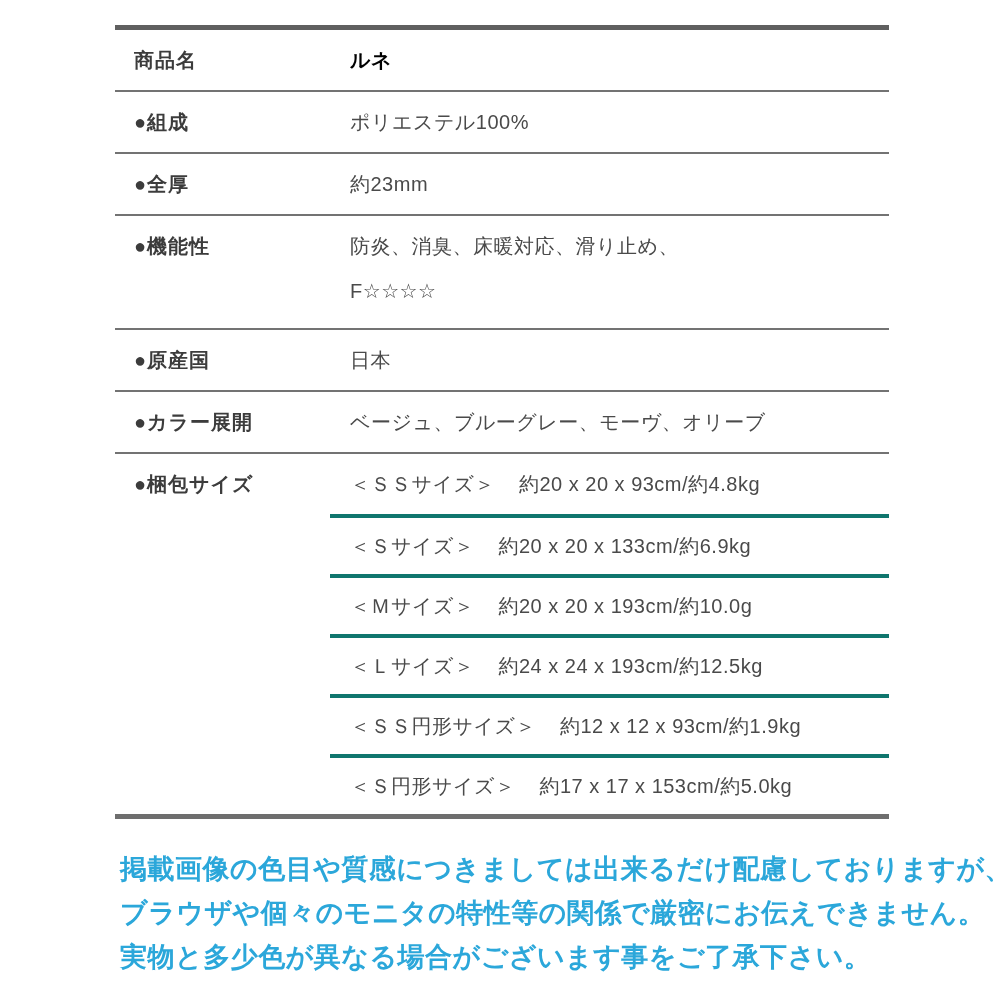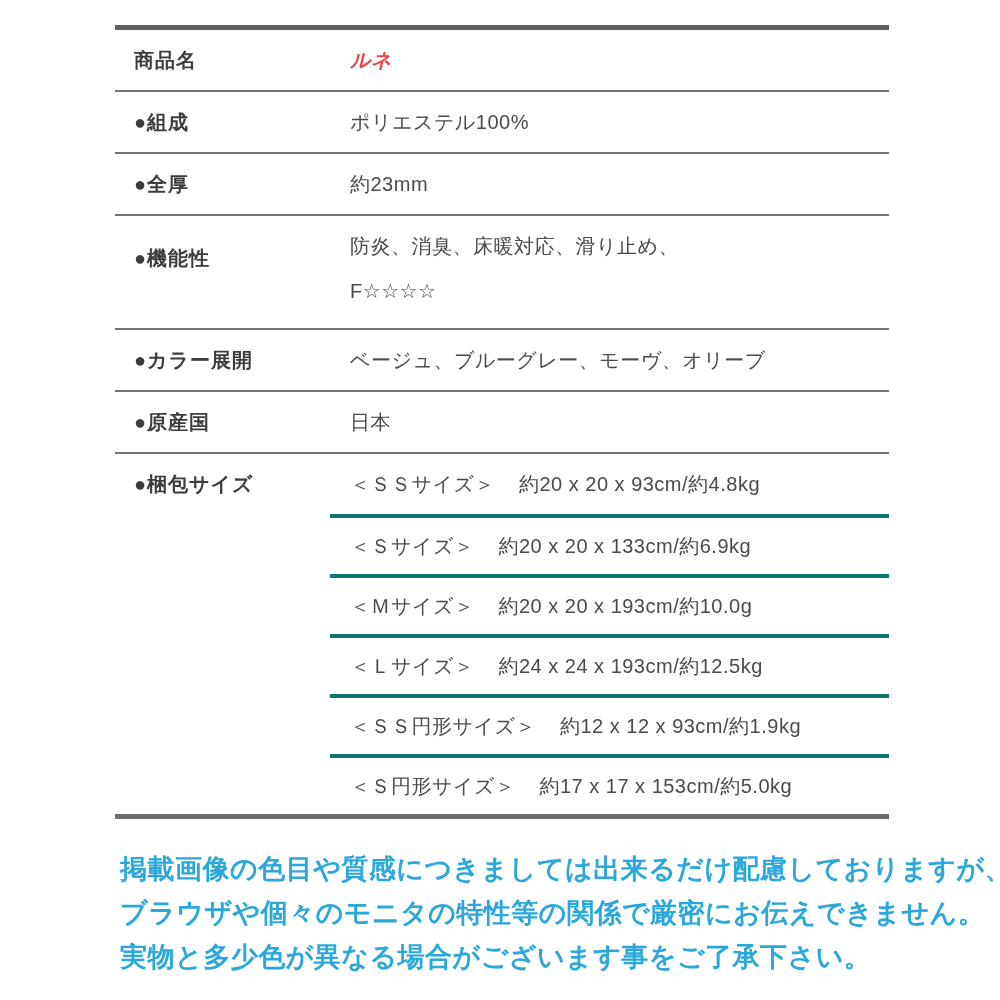--- a/index.html
+++ b/index.html
@@ -48,26 +48,26 @@
   }
   .cell-value {
     flex: 1;
     box-sizing: border-box;
     padding-left: 20px;
     display: flex;
     align-items: center;
     letter-spacing: 0.5px;
   }
   .row-single { height: 60px; }
-  .value-bold { font-weight: bold; color: #ef4444; font-style: italic; }
+  .value-bold { font-weight: bold; color: #000000; }
 
   
   .row-multi .cell-label {
     align-items: flex-start;
-    padding-top: 20px;
+    padding-top: 8px;
     line-height: 45px;
   }
   .row-multi .cell-value {
     display: block;
     padding: 8px 0 14px 20px;
     line-height: 45px;
   }
 
   
   .row-pack .cell-label {
@@ -129,27 +129,27 @@
 
     <div class="row row-multi">
       <div class="cell-label">●機能性</div>
       <div class="cell-value">
         <div>防炎、消臭、床暖対応、滑り止め、</div>
         <div>F☆☆☆☆</div>
       </div>
     </div>
 
     <div class="row row-single">
-      <div class="cell-label">●カラー展開</div>
-      <div class="cell-value">ベージュ、ブルーグレー、モーヴ、オリーブ</div>
+      <div class="cell-label">●原産国</div>
+      <div class="cell-value">日本</div>
     </div>
 
     <div class="row row-single">
-      <div class="cell-label">●原産国</div>
-      <div class="cell-value">日本</div>
+      <div class="cell-label">●カラー展開</div>
+      <div class="cell-value">ベージュ、ブルーグレー、モーヴ、オリーブ</div>
     </div>
 
     <div class="row row-pack">
       <div class="cell-label">●梱包サイズ</div>
       <div class="subrows">
         <div class="subrow">
           <span class="size">＜ＳＳサイズ＞</span>
           <span class="spec">約20 x 20 x 93cm/約4.8kg</span>
         </div>
         <div class="subrow">

